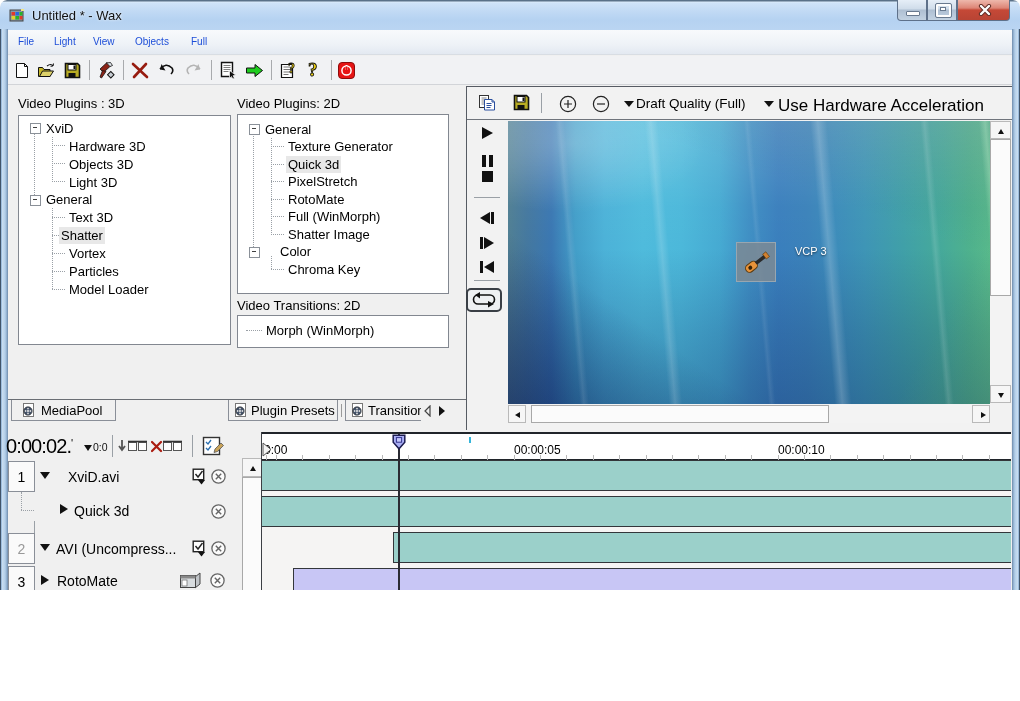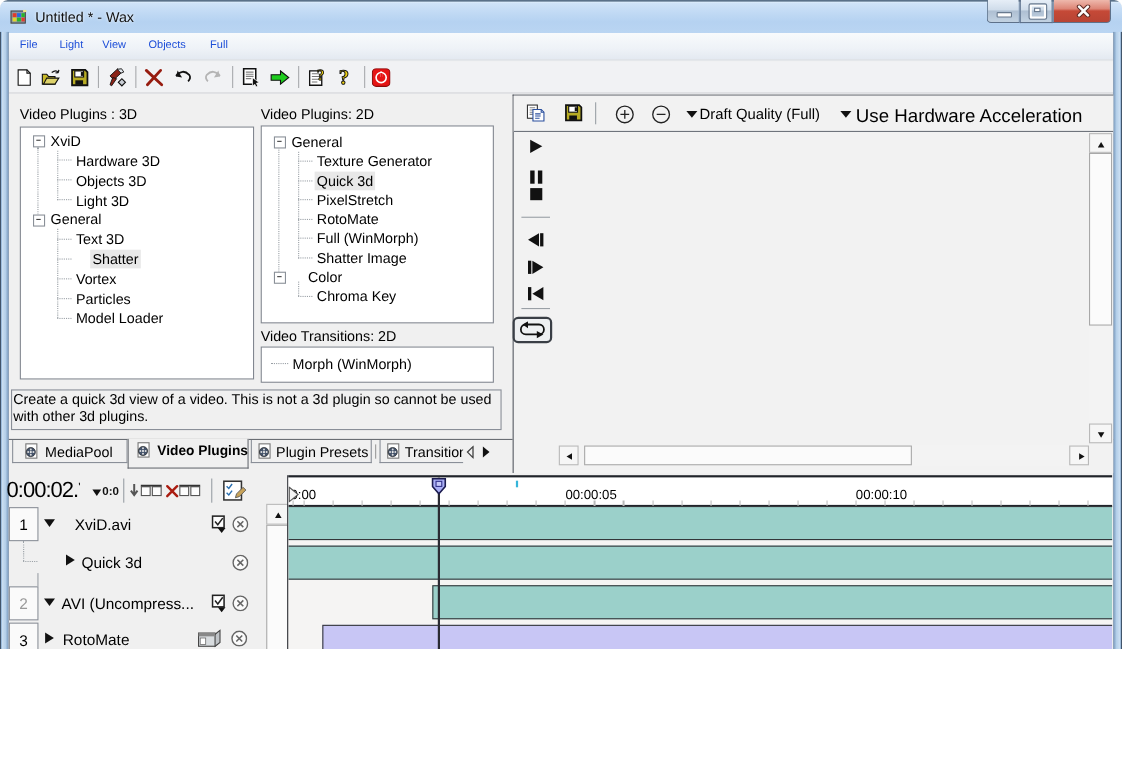--- a/index.html
+++ b/index.html
@@ -195,21 +195,21 @@
     </div>
   <div class="a pm" style="left:30px;top:195px">
       <i></i>
     </div>
   <div class="trow" style="left:46px;top:120px">XviD</div>
   <div class="trow" style="left:69px;top:138px">Hardware 3D</div>
   <div class="trow" style="left:69px;top:156px">Objects 3D</div>
   <div class="trow" style="left:69px;top:174px">Light 3D</div>
   <div class="trow" style="left:46px;top:191px">General</div>
   <div class="trow" style="left:69px;top:209px">Text 3D</div>
-  <div class="trow hl" style="left:82px;top:227px;padding:0 2px">Shatter</div>
+  <div class="trow hl" style="left:59px;top:227px;padding:0 2px">Shatter</div>
   <div class="trow" style="left:69px;top:245px">Vortex</div>
   <div class="trow" style="left:69px;top:263px">Particles</div>
   <div class="trow" style="left:69px;top:281px">Model Loader</div>
 
   <div class="a dv" style="left:253px;top:134px;height:113px"></div>
   <div class="a dv" style="left:271px;top:138px;height:97px"></div>
   <div class="a dv" style="left:271px;top:256px;height:13px"></div>
   <div class="a dh" style="left:271px;top:146px;width:13px"></div>
   <div class="a dh" style="left:271px;top:164px;width:13px"></div>
   <div class="a dh" style="left:271px;top:181px;width:13px"></div>
@@ -228,46 +228,33 @@
   <div class="trow hl" style="left:286px;top:156px;padding:0 2px">Quick 3d</div>
   <div class="trow" style="left:288px;top:173px">PixelStretch</div>
   <div class="trow" style="left:288px;top:191px">RotoMate</div>
   <div class="trow" style="left:288px;top:208px">Full (WinMorph)</div>
   <div class="trow" style="left:288px;top:226px">Shatter Image</div>
   <div class="trow" style="left:280px;top:243px">Color</div>
   <div class="trow" style="left:288px;top:261px">Chroma Key</div>
 
   <div class="a dh" style="left:246px;top:330px;width:16px"></div>
   <div class="trow" style="left:266px;top:322px">Morph (WinMorph)</div>
-  <div class="a" id="desc">Create a quick 3d view of a video. This is not a 3d plugin so cannot be used<br>with other 3d plugins.</div>
 
   <div class="a" id="tabline"></div>
   <div class="a tab" style="left:11px;width:105px">
     <svg class="tabicon" style="left:9px" width="16" height="16" viewBox="0 0 16 16">
         <rect x="2.5" y="1.5" width="10" height="13" fill="#fff" stroke="#777"></rect>
         <circle cx="7" cy="9" r="4.2" fill="#44536a" stroke="#222" stroke-width=".6"></circle>
         <circle cx="7" cy="9" r="1" fill="#eee"></circle>
         <circle cx="7" cy="6.6" r=".9" fill="#ddd"></circle>
         <circle cx="7" cy="11.4" r=".9" fill="#ddd"></circle>
         <circle cx="4.6" cy="9" r=".9" fill="#ddd"></circle>
         <circle cx="9.4" cy="9" r=".9" fill="#ddd"></circle>
       </svg>
     <span class="tabtxt" style="left:29px">MediaPool</span>
-    </div>
-  <div class="a tab tabactive" style="left:116px;width:110px">
-    <svg class="tabicon" style="left:6px" width="16" height="16" viewBox="0 0 16 16">
-        <rect x="2.5" y="1.5" width="10" height="13" fill="#fff" stroke="#777"></rect>
-        <circle cx="7" cy="9" r="4.2" fill="#44536a" stroke="#222" stroke-width=".6"></circle>
-        <circle cx="7" cy="9" r="1" fill="#eee"></circle>
-        <circle cx="7" cy="6.6" r=".9" fill="#ddd"></circle>
-        <circle cx="7" cy="11.4" r=".9" fill="#ddd"></circle>
-        <circle cx="4.6" cy="9" r=".9" fill="#ddd"></circle>
-        <circle cx="9.4" cy="9" r=".9" fill="#ddd"></circle>
-      </svg>
-    <span class="tabtxt" style="left:26px;font-weight:bold;font-size:12.5px;top:4px">Video Plugins</span>
     </div>
   <div class="a tab" style="left:228px;width:110px">
     <svg class="tabicon" style="left:4px" width="16" height="16" viewBox="0 0 16 16">
         <rect x="2.5" y="1.5" width="10" height="13" fill="#fff" stroke="#777"></rect>
         <circle cx="7" cy="9" r="4.2" fill="#44536a" stroke="#222" stroke-width=".6"></circle>
         <circle cx="7" cy="9" r="1" fill="#eee"></circle>
         <circle cx="7" cy="6.6" r=".9" fill="#ddd"></circle>
         <circle cx="7" cy="11.4" r=".9" fill="#ddd"></circle>
         <circle cx="4.6" cy="9" r=".9" fill="#ddd"></circle>
         <circle cx="9.4" cy="9" r=".9" fill="#ddd"></circle>
@@ -334,20 +321,35 @@
   <div class="a" style="left:480px;top:261px;width:3px;height:12px;background:#111"></div>
   <div class="a tri" style="left:484px;top:261px;border-top:6px solid transparent;border-bottom:6px solid transparent;border-right:10px solid #111"></div>
   <div class="a" style="left:474px;top:280px;width:26px;height:1px;background:#9aa0a6"></div>
   <div class="a" style="left:466px;top:288px;width:36px;height:24px;border:2px solid #3a3f46;border-radius:5px;background:#eef0f2;box-sizing:border-box"></div>
   <svg class="a" style="left:471px;top:292px" width="26" height="16" viewBox="0 0 26 16">
       <path d="M7 3 h12 a4.5 4.5 0 0 1 0 9 h-12 a4.5 4.5 0 0 1 0 -9" fill="none" stroke="#111" stroke-width="1.6"></path>
       <path d="M9 0 L4 3 L9 6.5 Z" fill="#111"></path>
       <path d="M17 9 L23 12 L17 15.5 Z" fill="#111"></path>
     </svg>
 
+  <div class="a" id="preview">
+    <div class="pv a" id="pv-base"></div>
+    <div class="pv a" id="pv-shade"></div>
+    <div class="pv a" id="pv-streaks"></div>
+    <div class="a" style="left:228px;top:121px;width:40px;height:40px;background:rgba(125,138,148,.85);border:1px solid #98a6b0;box-sizing:border-box"></div>
+    <svg class="a" style="left:232px;top:125px" width="32" height="32" viewBox="0 0 32 32">
+        <g transform="rotate(-38 16 16)">
+          <rect x="3" y="13" width="13" height="8" rx="4" fill="#e8933a" stroke="#5a3a10"></rect>
+          <circle cx="8" cy="17" r="2" fill="#3a2408"></circle>
+          <rect x="15" y="15.2" width="12" height="3.6" fill="#2a2a2a"></rect>
+          <rect x="26" y="14" width="4" height="6" fill="#d08030" stroke="#5a3a10" stroke-width=".6"></rect>
+        </g>
+      </svg>
+    <div class="a" style="left:287px;top:124px;font-size:11px;color:#fff;text-shadow:0 1px 2px rgba(0,0,0,.6)">VCP 3</div>
+  </div>
 
   <div class="a sb" style="left:990px;top:121px;width:21px;height:282px"></div>
   <div class="a sbtn" style="left:990px;top:121px;width:21px;height:18px">
       <div class="tri" style="left:7px;top:6.5px;border-left:3.5px solid transparent;border-right:3.5px solid transparent;border-bottom:5px solid #111"></div>
     </div>
   <div class="a sthumb" style="left:990px;top:139px;width:21px;height:157px"></div>
   <div class="a sbtn" style="left:990px;top:385px;width:21px;height:18px">
       <div class="tri" style="left:7px;top:6.5px;border-left:3.5px solid transparent;border-right:3.5px solid transparent;border-top:5px solid #111"></div>
     </div>
   <div class="a sb" style="left:508px;top:405px;width:482px;height:18px"></div>
@@ -356,21 +358,21 @@
     </div>
   <div class="a sthumb" style="left:531px;top:405px;width:298px;height:18px"></div>
   <div class="a sbtn" style="left:972px;top:405px;width:18px;height:18px">
       <div class="tri" style="left:8px;top:5.5px;border-top:3.5px solid transparent;border-bottom:3.5px solid transparent;border-left:5px solid #111"></div>
     </div>
 
   <div class="a" id="tl-bg"></div>
 
   <div class="a" style="left:6px;top:435px;font-size:20px;letter-spacing:-.9px;color:#000">0:00:02.<span style="font-size:11px;vertical-align:6px">'</span></div>
   <div class="a tri" style="left:84px;top:445px;border-left:4.5px solid transparent;border-right:4.5px solid transparent;border-top:6px solid #111"></div>
-  <div class="a" style="left:93px;top:441px;font-size:10.5px;font-weight:bold;color:#111">0:0</div>
+  <div class="a" style="left:93px;top:441px;font-size:10.5px;font-weight:normal;color:#111">0:0</div>
   <div class="a" style="left:112px;top:435px;width:1px;height:22px;background:#9aa0a6"></div>
   <svg class="a" style="left:118px;top:438px" width="30" height="17" viewBox="0 0 30 17">
       <path d="M4 2 v9 M1 8 l3 4 l3-4" fill="none" stroke="#555" stroke-width="1.8"></path>
       <rect x="10.5" y="4.5" width="8" height="8" fill="#fdfdfd" stroke="#555"></rect>
       <rect x="20.5" y="4.5" width="8" height="8" fill="#fdfdfd" stroke="#555"></rect>
       <path d="M10 3.5 h19" stroke="#333" stroke-width="1.6"></path>
     </svg>
   <svg class="a" style="left:151px;top:438px" width="32" height="17" viewBox="0 0 32 17">
       <path d="M1 4 l9 9 M10 4 l-9 9" stroke="#aa1c10" stroke-width="2.2" stroke-linecap="round"></path>
       <rect x="12.5" y="4.5" width="8" height="8" fill="#fdfdfd" stroke="#555"></rect>

